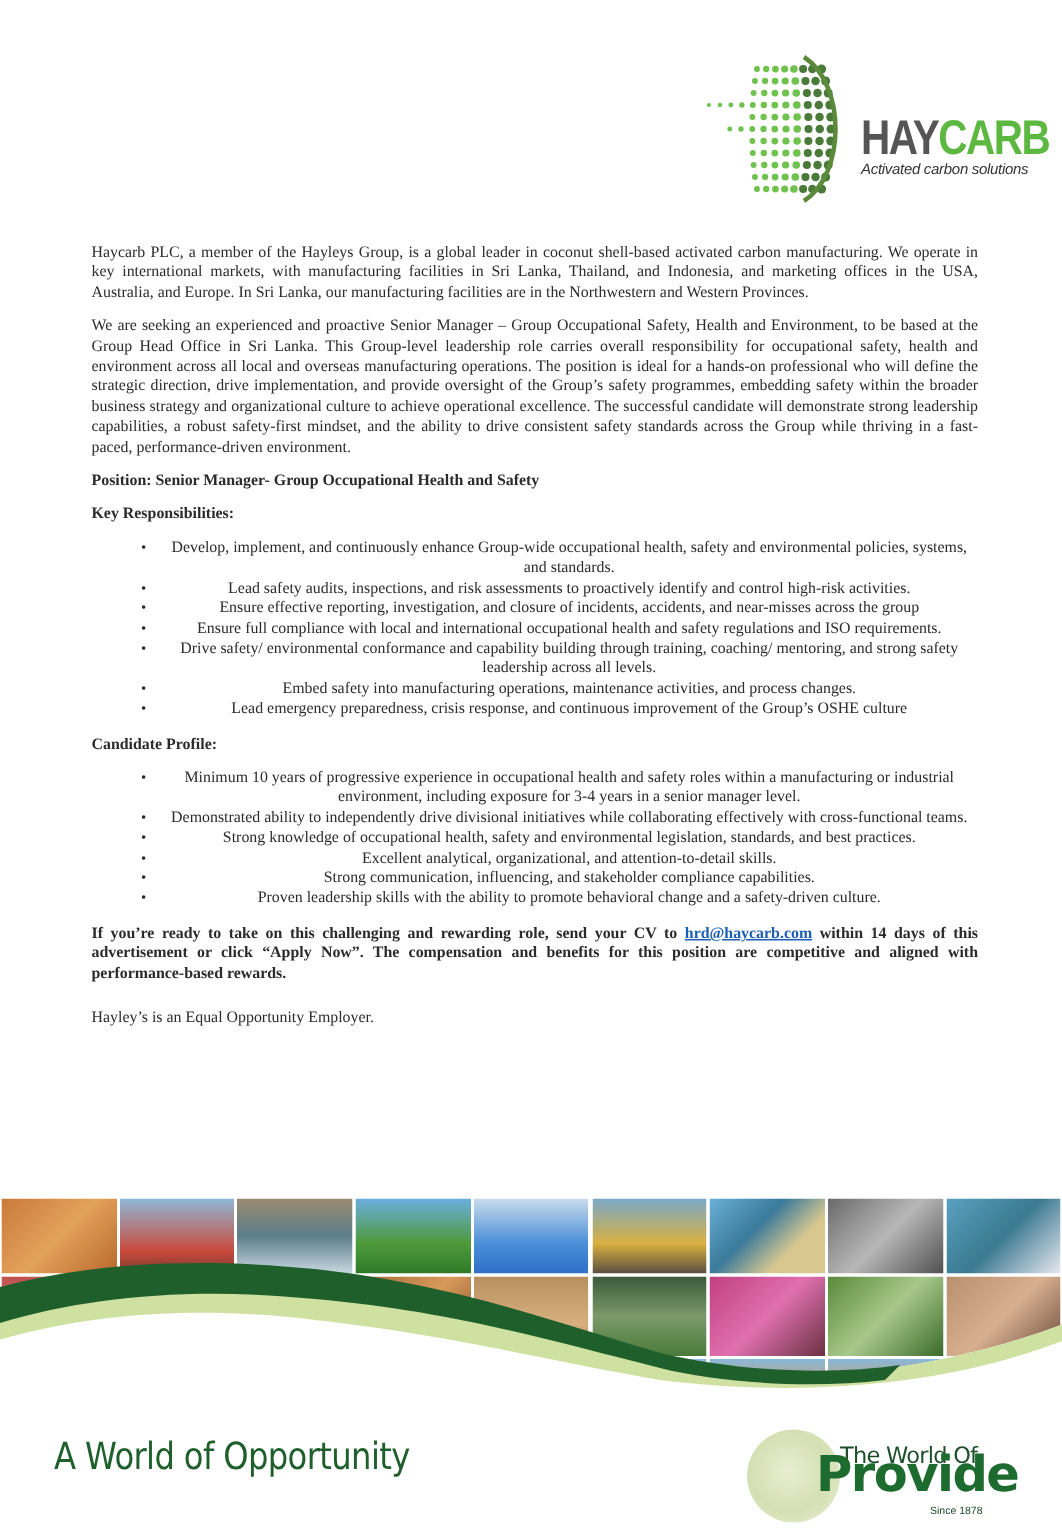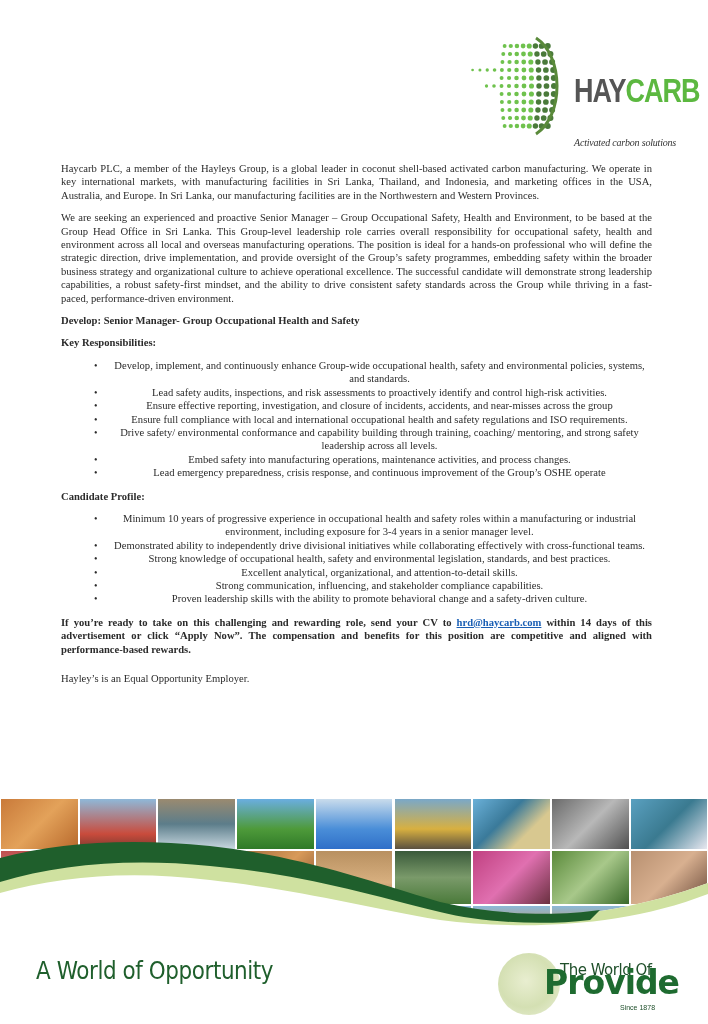--- a/index.html
+++ b/index.html
@@ -4,22 +4,22 @@
 <style>
   html, body { margin: 0; padding: 0; background: #ffffff; }
   body { width: 708px; height: 1024px; position: relative; overflow: hidden;
          font-family: "Liberation Serif", serif; color: #2b2b2b; }
   .logo { position: absolute; left: 452px; top: 36px; width: 240px; height: 100px; }
   .logo svg { position: absolute; left: 0; top: 0; }
   .logo-word { position: absolute; left: 122px; top: 40px; font-family: "Liberation Sans", sans-serif;
                font-weight: bold; font-size: 27px; letter-spacing: -1px; transform: scaleY(1.2); transform-origin: left top; line-height: 1; }
   .logo-word .hay { color: #555555; }
   .logo-word .carb { color: #5cb840; }
-  .logo-tag { position: absolute; left: 122px; top: 72px; font-family: Liberation Serif, serif;
-              font-style: italic; font-size: 10px; color: #333; letter-spacing: -0.2px; margin-top: 29px; }
+  .logo-tag { position: absolute; left: 122px; top: 72px; font-family: Liberation Sans, sans-serif;
+              font-style: italic; font-size: 10px; color: #333; letter-spacing: -0.2px; }
 
   .content { position: absolute; left: 61px; top: 162px; width: 591px; font-size: 10.6px; line-height: 13.4px; }
   .content p { margin: 0 0 9px 0; text-align: justify; }
   .heading { font-weight: bold; margin: 0 0 7px 0; }
   .content ul { margin: 0 0 10px 0; padding-left: 46px; list-style: none; }
   .content li { position: relative; margin: 0; text-align: center; }
   .content li::before { content: "•"; position: absolute; left: -13px; top: 0; font-size: 10px; }
   .content a { color: #1a5fb4; text-decoration: underline; }
 
   .banner { position: absolute; left: 0; top: 798px; width: 708px; height: 125px; overflow: hidden; }
@@ -136,30 +136,30 @@
     </svg>
   <div class="logo-word">
     <span class="hay">HAY</span><span class="carb">CARB</span>
   </div>
   <div class="logo-tag">Activated carbon solutions</div>
 </div>
 
 <div class="content">
   <p>Haycarb PLC, a member of the Hayleys Group, is a global leader in coconut shell-based activated carbon manufacturing. We operate in key international markets, with manufacturing facilities in Sri Lanka, Thailand, and Indonesia, and marketing offices in the USA, Australia, and Europe. In Sri Lanka, our manufacturing facilities are in the Northwestern and Western Provinces.</p>
   <p>We are seeking an experienced and proactive Senior Manager – Group Occupational Safety, Health and Environment, to be based at the Group Head Office in Sri Lanka. This Group-level leadership role carries overall responsibility for occupational safety, health and environment across all local and overseas manufacturing operations. The position is ideal for a hands-on professional who will define the strategic direction, drive implementation, and provide oversight of the Group’s safety programmes, embedding safety within the broader business strategy and organizational culture to achieve operational excellence. The successful candidate will demonstrate strong leadership capabilities, a robust safety-first mindset, and the ability to drive consistent safety standards across the Group while thriving in a fast-paced, performance-driven environment.</p>
-  <p class="heading">Develop: Senior Manager- Group Occupational Health and Safety</p>
+  <p class="heading">Position: Senior Manager- Group Occupational Health and Safety</p>
   <p class="heading">Key Responsibilities:</p>
   <ul>
     <li>Develop, implement, and continuously enhance Group-wide occupational health, safety and environmental policies, systems, and standards.</li>
     <li>Lead safety audits, inspections, and risk assessments to proactively identify and control high-risk activities.</li>
     <li>Ensure effective reporting, investigation, and closure of incidents, accidents, and near-misses across the group</li>
     <li>Ensure full compliance with local and international occupational health and safety regulations and ISO requirements.</li>
     <li>Drive safety/ environmental conformance and capability building through training, coaching/ mentoring, and strong safety leadership across all levels.</li>
     <li>Embed safety into manufacturing operations, maintenance activities, and process changes.</li>
-    <li>Lead emergency preparedness, crisis response, and continuous improvement of the Group’s OSHE operate</li>
+    <li>Lead emergency preparedness, crisis response, and continuous improvement of the Group’s OSHE culture</li>
   </ul>
   <p class="heading">Candidate Profile:</p>
   <ul>
     <li>Minimum 10 years of progressive experience in occupational health and safety roles within a manufacturing or industrial environment, including exposure for 3-4 years in a senior manager level.</li>
     <li>Demonstrated ability to independently drive divisional initiatives while collaborating effectively with cross-functional teams.</li>
     <li>Strong knowledge of occupational health, safety and environmental legislation, standards, and best practices.</li>
     <li>Excellent analytical, organizational, and attention-to-detail skills.</li>
     <li>Strong communication, influencing, and stakeholder compliance capabilities.</li>
     <li>Proven leadership skills with the ability to promote behavioral change and a safety-driven culture.</li>
   </ul>

